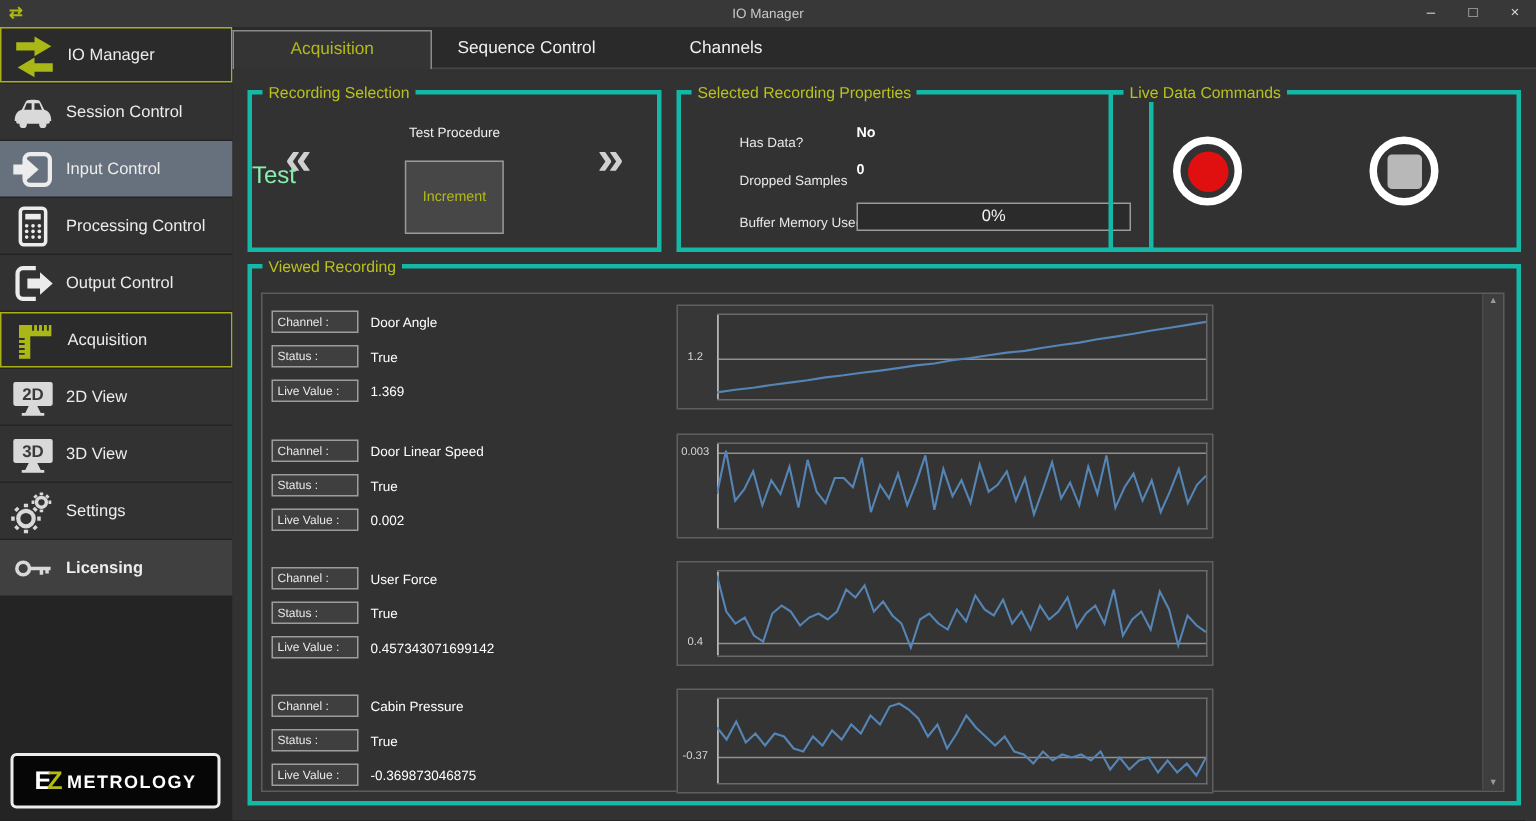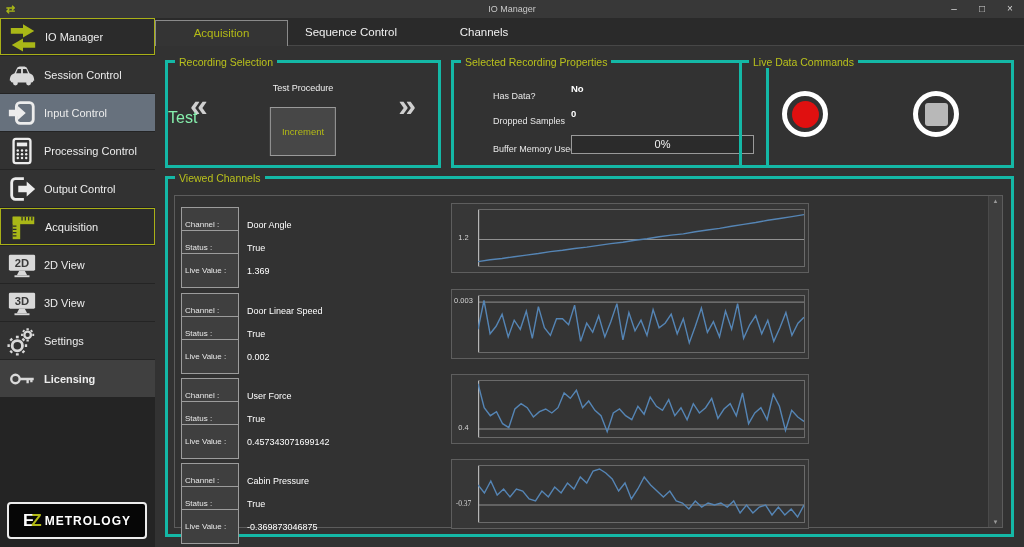--- a/index.html
+++ b/index.html
@@ -76,21 +76,21 @@
   
   .vc-inner{position:absolute;left:6px;right:8px;top:16px;bottom:6px;border:1px solid #5c5c5c;}
   .vc-scroll{position:absolute;right:0;top:0;bottom:0;width:13px;background:#3e3e3e;
     border-left:1px solid #4a4a4a;}
   .vc-scroll .arr{position:absolute;left:0;right:0;text-align:center;color:#9a9a9a;font-size:6px;}
   .arr.up{top:2px;} .arr.dn{bottom:2px;}
 
   .channel-block{position:absolute;left:6px;width:264px;height:78px;}
   .info-row{position:absolute;left:0;display:flex;align-items:center;}
   .chip{width:50px;background:#3f3f3f;border:1px solid #9c9c9c;color:#e8e8e8;
-    font-size:8px;padding:12px 3px;}
+    font-size:8px;padding:2px 3px;}
   .ival{margin-left:8px;color:#fff;font-size:9px;white-space:nowrap;}
 
   .chart{position:absolute;left:276px;width:358px;height:70px;background:#373737;
     border:1px solid #5e5e5e;box-sizing:border-box;}
   .chart svg{position:absolute;left:26px;top:5px;background:#343434;
     border-top:1px solid #6a6a6a;border-right:1px solid #6a6a6a;border-bottom:1px solid #6a6a6a;}
   .tick{position:absolute;left:0;width:23px;text-align:center;color:#d5d5d5;
     font-size:7.5px;height:10px;line-height:10px;}
 </style>
 </head>
@@ -275,21 +275,21 @@
         <button class="cmd-btn">
           <span class="rec-dot"></span>
         </button>
         <button class="cmd-btn">
           <span class="stop-sq"></span>
         </button>
       </div>
     </div>
 
     <div class="groupbox" id="gb-viewed">
-      <span class="gb-title">Viewed Channels</span>
+      <span class="gb-title">Viewed Recording</span>
       <div class="vc-inner">
 
         <div class="channel-block" style="top:7px;">
           <div class="info-row" style="top:4px;">
               <span class="chip">Channel :</span>
               <span class="ival">Door Angle</span>
             </div>
           <div class="info-row" style="top:27px;">
               <span class="chip">Status :</span>
               <span class="ival">True</span>
@@ -361,21 +361,21 @@
             </div>
           <div class="info-row" style="top:27px;">
               <span class="chip">Status :</span>
               <span class="ival">True</span>
             </div>
           <div class="info-row" style="top:50px;">
               <span class="chip">Live Value :</span>
               <span class="ival">-0.369873046875</span>
             </div>
         </div>
-        <div class="chart" style="top:263px;font-family:Liberation Serif, serif;">
+        <div class="chart" style="top:263px;">
           <span class="tick" style="top: 39px;">-0.37</span>
           <svg width="326" height="56" viewBox="0 0 326 56" preserveAspectRatio="none">
               <line x1="0" x2="326" y1="39.0" y2="39.0" stroke="#909090" stroke-width="1"></line>
               <line x1="0.6" x2="0.6" y1="0" y2="56" stroke="#b5b5b5" stroke-width="1.2"></line>
               <polyline points="0.0,19.0 6.4,27.0 12.8,15.0 19.2,29.0 25.6,23.0 32.0,31.0 38.4,23.0 44.7,25.0 51.1,33.0 57.5,35.0 63.9,25.0 70.3,31.0 76.7,21.0 83.1,27.0 89.5,17.0 95.9,23.0 102.3,11.0 108.7,17.0 115.1,5.0 121.5,3.0 127.8,7.0 134.2,13.0 140.6,25.0 147.0,17.0 153.4,33.0 159.8,23.0 166.2,11.0 172.6,19.0 179.0,25.0 185.4,31.0 191.8,25.0 198.2,35.0 204.5,37.0 210.9,43.0 217.3,35.0 223.7,41.0 230.1,37.0 236.5,39.0 242.9,37.0 249.3,41.0 255.7,35.0 262.1,47.0 268.5,39.0 274.9,47.0 281.3,41.0 287.6,39.0 294.0,49.0 300.4,41.0 306.8,49.0 313.2,43.0 319.6,51.0 326.0,39.0" fill="none" stroke="#5585b5" stroke-width="1.4"></polyline>
             </svg>
         </div>
 
         <div class="vc-scroll">
           <span class="arr up">▲</span>

